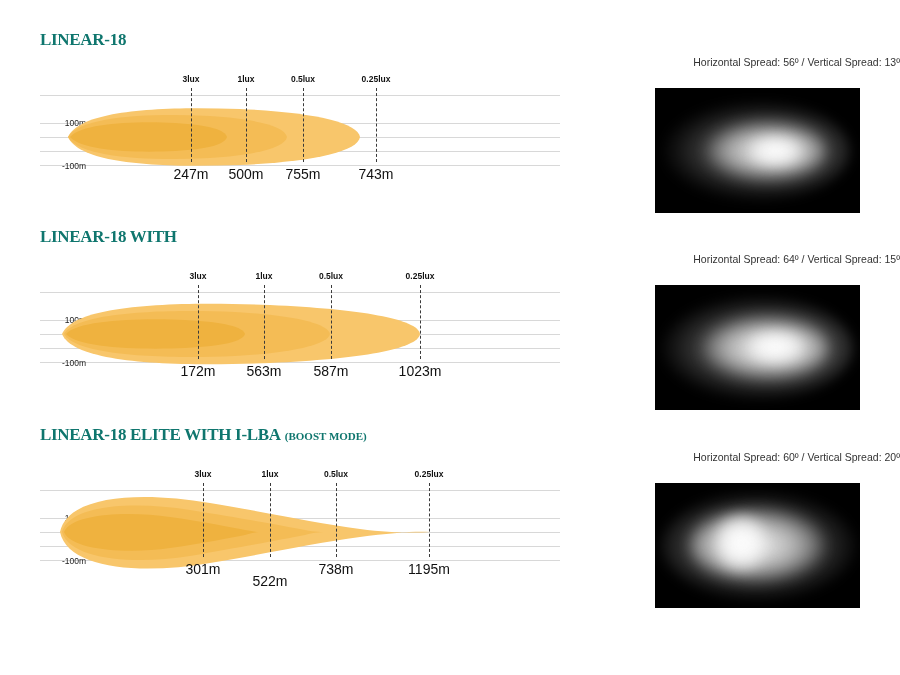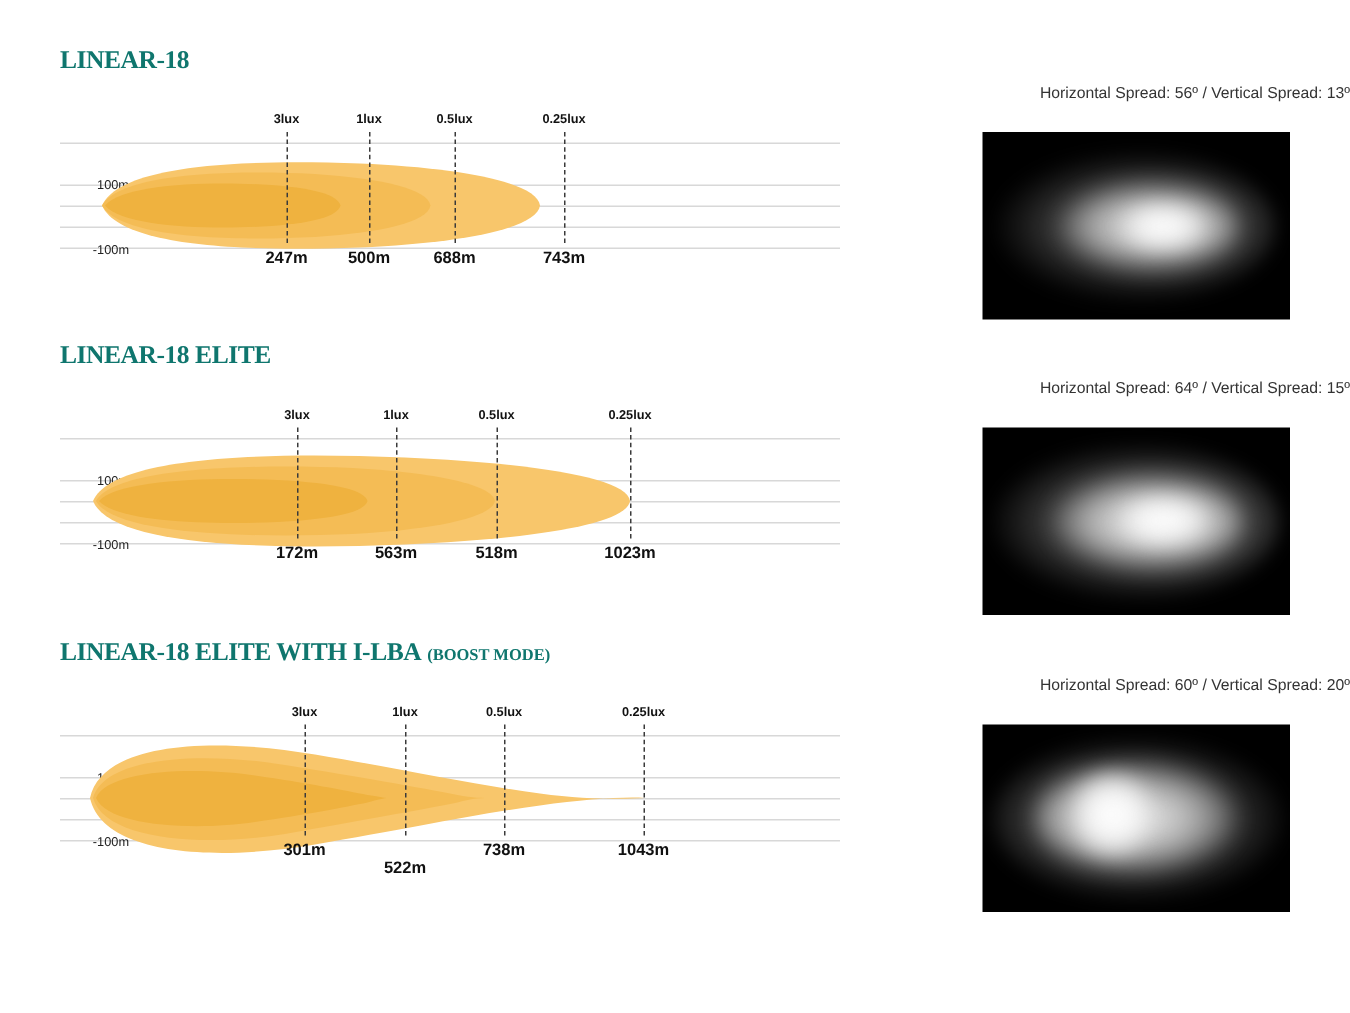--- a/index.html
+++ b/index.html
@@ -106,22 +106,22 @@
   .lux-label {
     position: absolute;
     font-size: 8.5px;
     font-weight: bold;
     color: #111;
     white-space: nowrap;
     transform: translateX(-50%);
   }
   .dist-label {
     position: absolute;
-    font-size: 11px;
-    font-weight: bold;
+    font-size: 14px;
+    font-weight: normal;
     color: #111;
     white-space: nowrap;
     transform: translateX(-50%);
   }
   .photo {
     position: absolute;
     top: 58px;
     left: 655px;
     width: 205px;
     height: 125px;
@@ -169,38 +169,38 @@
       <div class="lux-line" style="left:151px; top:6px;  height:74px;"></div>
       <div class="lux-label" style="left:151px; top:-8px;">3lux</div>
       <div class="dist-label" style="left:151px; top:84px;">247m</div>
 
       <div class="lux-line" style="left:206px; top:6px;  height:74px;"></div>
       <div class="lux-label" style="left:206px; top:-8px;">1lux</div>
       <div class="dist-label" style="left:206px; top:84px;">500m</div>
 
       <div class="lux-line" style="left:263px; top:6px;  height:74px;"></div>
       <div class="lux-label" style="left:263px; top:-8px;">0.5lux</div>
-      <div class="dist-label" style="left:263px; top:84px;">688m</div>
+      <div class="dist-label" style="left:263px; top:84px;">755m</div>
 
       <div class="lux-line" style="left:336px; top:6px;  height:74px;"></div>
       <div class="lux-label" style="left:336px; top:-8px;">0.25lux</div>
       <div class="dist-label" style="left:336px; top:84px;">743m</div>
     </div>
 
     <div class="photo">
       <div class="glow" style="left:10px; top:14px; width:185px; height:98px; background:radial-gradient(ellipse at 55% 50%, rgba(255,255,255,0.55) 0%, rgba(190,190,190,0.35) 38%, rgba(90,90,90,0.15) 65%, rgba(0,0,0,0) 85%); filter:blur(6px);"></div>
       <div class="glow" style="left:52px; top:34px; width:118px; height:58px; background:radial-gradient(ellipse at 55% 50%, rgba(255,255,255,0.9) 0%, rgba(225,225,225,0.6) 45%, rgba(120,120,120,0.2) 75%, rgba(0,0,0,0) 95%); filter:blur(7px);"></div>
       <div class="glow" style="left:92px; top:48px; width:58px; height:30px; background:radial-gradient(ellipse at 50% 50%, rgba(255,255,255,1) 0%, rgba(245,245,245,0.8) 45%, rgba(160,160,160,0.25) 80%, rgba(0,0,0,0) 100%); filter:blur(6px);"></div>
     </div>
   </div>
 
   <div class="section sec2">
     <div class="title-row">
       <div class="title">
-        <span>LINEAR-18 </span><span>ELITE</span><span class="small"></span>
+        <span>LINEAR-18 </span><span>WITH</span><span class="small"></span>
       </div>
     </div>
     <div class="spread" style="top:26px">Horizontal Spread: 64º / Vertical Spread: 15º</div>
 
     <div class="chart">
       <div class="grid-line" style="top:13px;"></div>
       <div class="grid-line" style="top:41px;"></div>
       <div class="grid-line" style="top:55px;"></div>
       <div class="grid-line" style="top:69px;"></div>
       <div class="grid-line" style="top:83px;"></div>
@@ -220,21 +220,21 @@
       <div class="lux-line" style="left:158px; top:6px;  height:74px;"></div>
       <div class="lux-label" style="left:158px; top:-8px;">3lux</div>
       <div class="dist-label" style="left:158px; top:84px;">172m</div>
 
       <div class="lux-line" style="left:224px; top:6px;  height:74px;"></div>
       <div class="lux-label" style="left:224px; top:-8px;">1lux</div>
       <div class="dist-label" style="left:224px; top:84px;">563m</div>
 
       <div class="lux-line" style="left:291px; top:6px;  height:74px;"></div>
       <div class="lux-label" style="left:291px; top:-8px;">0.5lux</div>
-      <div class="dist-label" style="left:291px; top:84px;">518m</div>
+      <div class="dist-label" style="left:291px; top:84px;">587m</div>
 
       <div class="lux-line" style="left:380px; top:6px;  height:74px;"></div>
       <div class="lux-label" style="left:380px; top:-8px;">0.25lux</div>
       <div class="dist-label" style="left:380px; top:84px;">1023m</div>
     </div>
 
     <div class="photo">
       <div class="glow" style="left:8px; top:12px; width:190px; height:102px; background:radial-gradient(ellipse at 55% 50%, rgba(255,255,255,0.6) 0%, rgba(195,195,195,0.38) 38%, rgba(95,95,95,0.16) 66%, rgba(0,0,0,0) 86%); filter:blur(6px);"></div>
       <div class="glow" style="left:48px; top:32px; width:125px; height:62px; background:radial-gradient(ellipse at 55% 50%, rgba(255,255,255,0.92) 0%, rgba(228,228,228,0.62) 45%, rgba(125,125,125,0.2) 75%, rgba(0,0,0,0) 95%); filter:blur(7px);"></div>
       <div class="glow" style="left:90px; top:46px; width:62px; height:32px; background:radial-gradient(ellipse at 50% 50%, rgba(255,255,255,1) 0%, rgba(246,246,246,0.82) 45%, rgba(165,165,165,0.25) 80%, rgba(0,0,0,0) 100%); filter:blur(6px);"></div>
@@ -275,21 +275,21 @@
       <div class="lux-line" style="left:230px; top:6px;  height:74px;"></div>
       <div class="lux-label" style="left:230px; top:-8px;">1lux</div>
       <div class="dist-label" style="left:230px; top:96px;">522m</div>
 
       <div class="lux-line" style="left:296px; top:6px;  height:74px;"></div>
       <div class="lux-label" style="left:296px; top:-8px;">0.5lux</div>
       <div class="dist-label" style="left:296px; top:84px;text-align:right;">738m</div>
 
       <div class="lux-line" style="left:389px; top:6px;  height:74px;"></div>
       <div class="lux-label" style="left:389px; top:-8px;">0.25lux</div>
-      <div class="dist-label" style="left:389px; top:84px;">1043m</div>
+      <div class="dist-label" style="left:389px; top:84px;">1195m</div>
     </div>
 
     <div class="photo">
       <div class="glow" style="left:6px; top:10px; width:194px; height:106px; background:radial-gradient(ellipse at 48% 50%, rgba(255,255,255,0.6) 0%, rgba(195,195,195,0.4) 36%, rgba(100,100,100,0.18) 64%, rgba(0,0,0,0) 86%); filter:blur(6px);"></div>
       <div class="glow" style="left:36px; top:26px; width:132px; height:72px; background:radial-gradient(ellipse at 45% 50%, rgba(255,255,255,0.9) 0%, rgba(226,226,226,0.6) 45%, rgba(125,125,125,0.2) 76%, rgba(0,0,0,0) 95%); filter:blur(7px);"></div>
       <div class="glow" style="left:58px; top:32px; width:56px; height:56px; background:radial-gradient(ellipse at 50% 50%, rgba(255,255,255,1) 0%, rgba(248,248,248,0.85) 42%, rgba(170,170,170,0.28) 78%, rgba(0,0,0,0) 100%); filter:blur(6px);"></div>
     </div>
   </div>
 
 </div>

